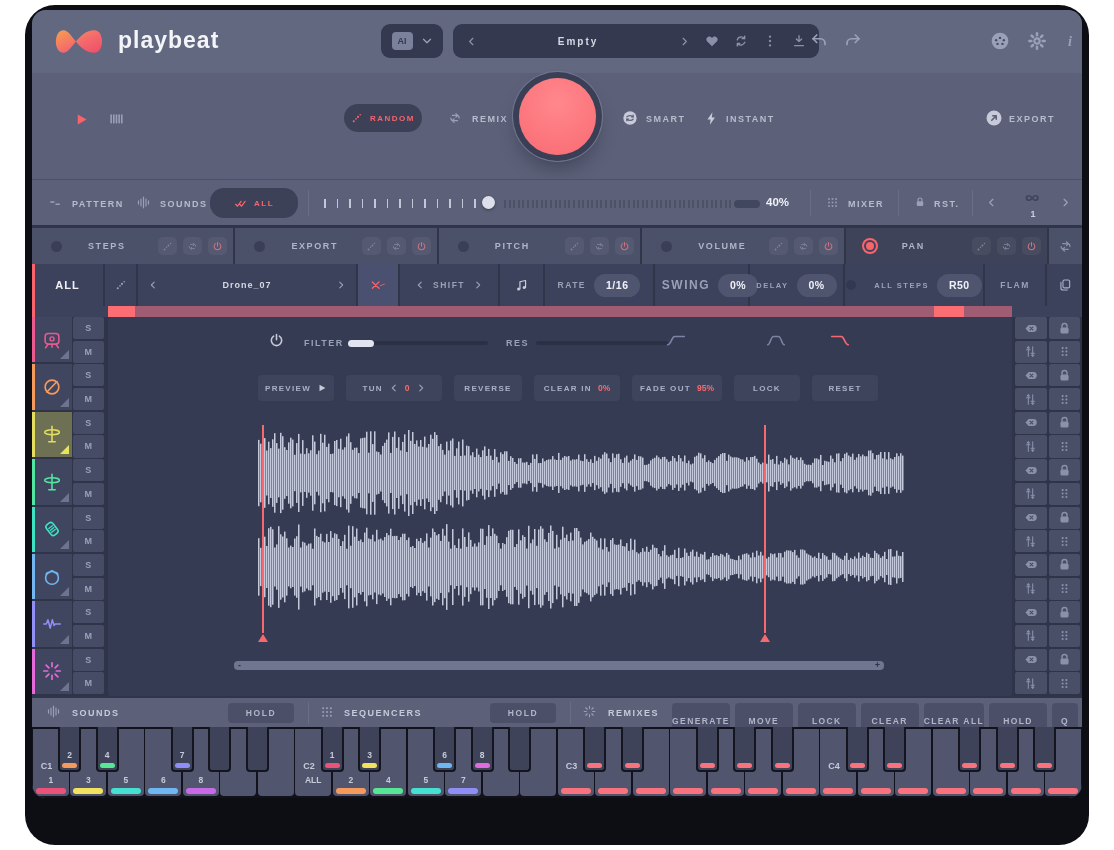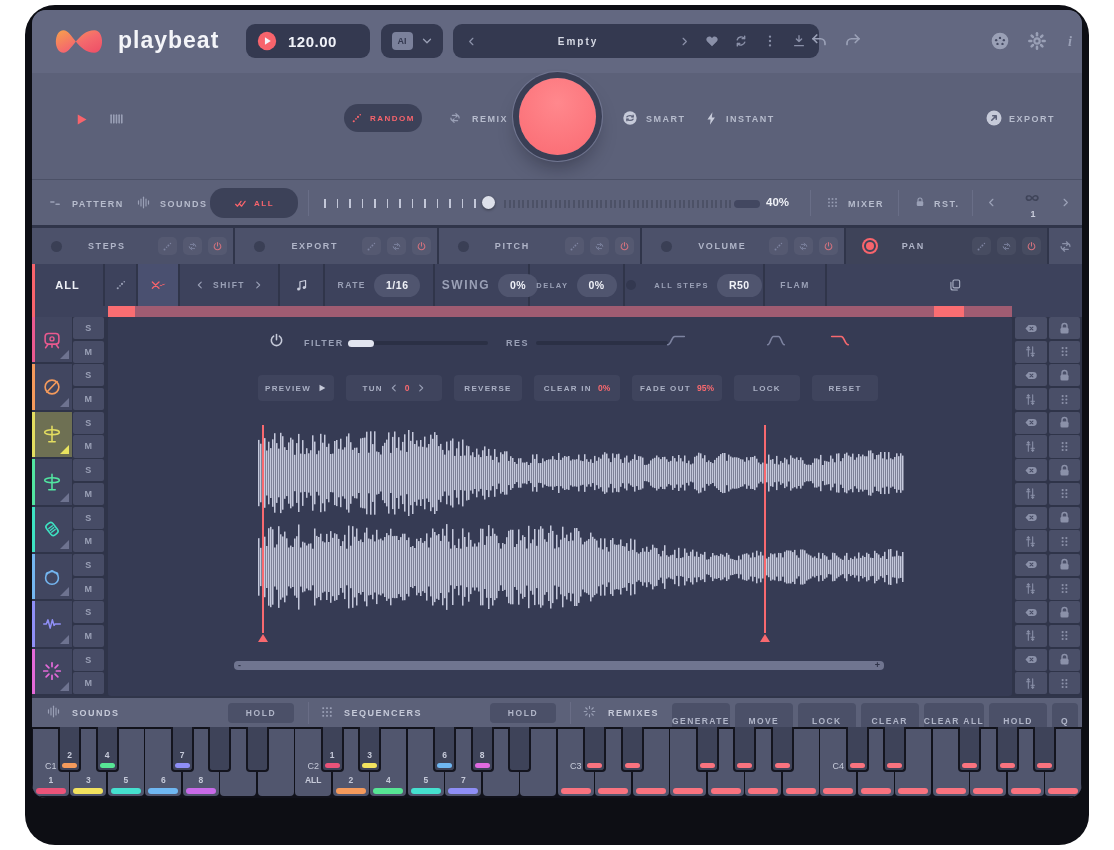--- a/index.html
+++ b/index.html
@@ -103,21 +103,21 @@
   .remix-btns .rb.q{flex:none;width:26px;}
 
   
   .keyboard{position:absolute;left:0;top:717px;width:1050px;height:71px;background:#11121b;}
   .wkey{position:absolute;top:2px;height:67px;background:#51566e;border-radius:0 0 4px 4px;}
   .bkey{position:absolute;top:0;height:45px;background:#3e4359;border:2px solid #14151f;border-top:none;border-radius:0 0 4px 4px;box-sizing:border-box;z-index:2;}
   .kstripe{position:absolute;left:3px;right:3px;bottom:2px;height:6px;border-radius:3px;}
   .bkey .kstripe{bottom:2px;height:5px;left:2px;right:2px;}
   .knum{position:absolute;left:0;right:0;bottom:11px;text-align:center;font-size:8.5px;font-weight:bold;color:#c6cad9;}
   .bkey .knum{bottom:10px;}
-  .klabel{position:absolute;left:0;right:0;bottom:25px;text-align:center;font-size:9px;font-weight:normal;color:#c6cad9;}
+  .klabel{position:absolute;left:0;right:0;bottom:25px;font-size:9px;font-weight:bold;color:#c6cad9;padding-left:8px;}
 </style>
 </head>
 <body>
 
 <div class="frame">
 <div class="app">
 
   <header class="topbar">
     <span class="icon abs" style="left:16px;top:12px;width:62px;height:39px;">
           <svg viewBox="0 0 60 38" width="100%" height="100%" xmlns="http://www.w3.org/2000/svg">
@@ -126,29 +126,20 @@
                 <stop offset="0" stop-color="#f7a14c"></stop>
                 <stop offset=".55" stop-color="#f4696d"></stop>
                 <stop offset="1" stop-color="#ee4d66"></stop>
               </linearGradient>
             </defs>
             <path d="M15 8c-10 0-10 22 0 22 8 0 14-22 30-22 10 0 10 22 0 22-16 0-22-22-30-22z" fill="url(#lg1)"></path>
           </svg>
         </span>
     <span class="logo-text">playbeat</span>
 
-    <div class="dark-box bpm-box">
-      <span class="icon i20 pink">
-            <svg viewBox="0 0 24 24" width="100%" height="100%" xmlns="http://www.w3.org/2000/svg">
-              <circle cx="12" cy="12" r="11" fill="currentColor"></circle>
-              <path d="M9.5 7.5l7 4.5-7 4.5z" fill="#f4f5f9"></path>
-            </svg>
-          </span>
-      <span class="bpm-value">120.00</span>
-    </div>
 
     <div class="dark-box ai-box">
       <span class="ai-chip">AI</span>
       <span class="icon i12 hdr-ic">
             <svg viewBox="0 0 24 24" width="100%" height="100%" xmlns="http://www.w3.org/2000/svg">
               <path d="M5 8.5l7 7 7-7" fill="none" stroke="currentColor" stroke-linecap="round" stroke-linejoin="round" stroke-width="2.6"></path>
             </svg>
           </span>
     </div>
 
@@ -576,20 +567,33 @@
     </div>
     <div class="scell" style="width:33px;">
       <span class="icon i12 hdr-ic">
             <svg viewBox="0 0 24 24" width="100%" height="100%" xmlns="http://www.w3.org/2000/svg">
               <g fill="currentColor">
                 <circle cx="5.5" cy="18.5" r="2.1"></circle>
                 <circle cx="10" cy="13.8" r="1.6"></circle>
                 <circle cx="14" cy="9.8" r="2.1"></circle>
                 <circle cx="18.5" cy="5.5" r="1.6"></circle>
               </g>
+            </svg>
+          </span>
+    </div>
+    <div class="scell" style="width:220px;">
+      <span class="icon i10 chev" style="margin-left:10px;">
+            <svg viewBox="0 0 24 24" width="100%" height="100%" xmlns="http://www.w3.org/2000/svg">
+              <path d="M15 5l-7 7 7 7" fill="none" stroke="currentColor" stroke-linecap="round" stroke-linejoin="round" stroke-width="2.6"></path>
+            </svg>
+          </span>
+      <span style="flex:1;text-align:center;font-size:9px;font-weight:bold;letter-spacing:1px;color:#d6d9e4;">Drone_07</span>
+      <span class="icon i10 chev" style="margin-right:10px;">
+            <svg viewBox="0 0 24 24" width="100%" height="100%" xmlns="http://www.w3.org/2000/svg">
+              <path d="M9 5l7 7-7 7" fill="none" stroke="currentColor" stroke-linecap="round" stroke-linejoin="round" stroke-width="2.6"></path>
             </svg>
           </span>
     </div>
     <div class="scell cut-cell" style="width:42px;">
       <span class="icon i16 pink">
             <svg viewBox="0 0 24 24" width="100%" height="100%" xmlns="http://www.w3.org/2000/svg">
               <path d="M3.5 7.5l10 9.5M13.5 7.5l-10 9.5" fill="none" stroke="currentColor" stroke-linecap="round" stroke-linejoin="round" stroke-width="1.9"></path>
               <path d="M15 13.2c1.1-2.7 2.3 1.5 3.4-1.2s2.3 1.5 3.4-1.2" fill="none" stroke="currentColor" stroke-linecap="round" stroke-linejoin="round" stroke-width="1.5"></path>
             </svg>
           </span>

